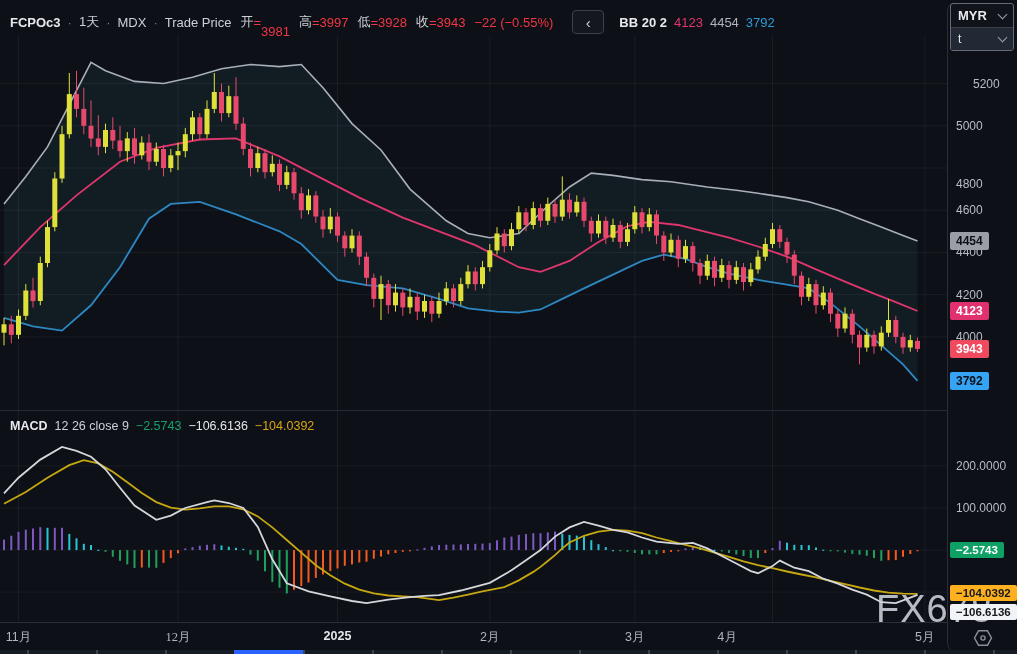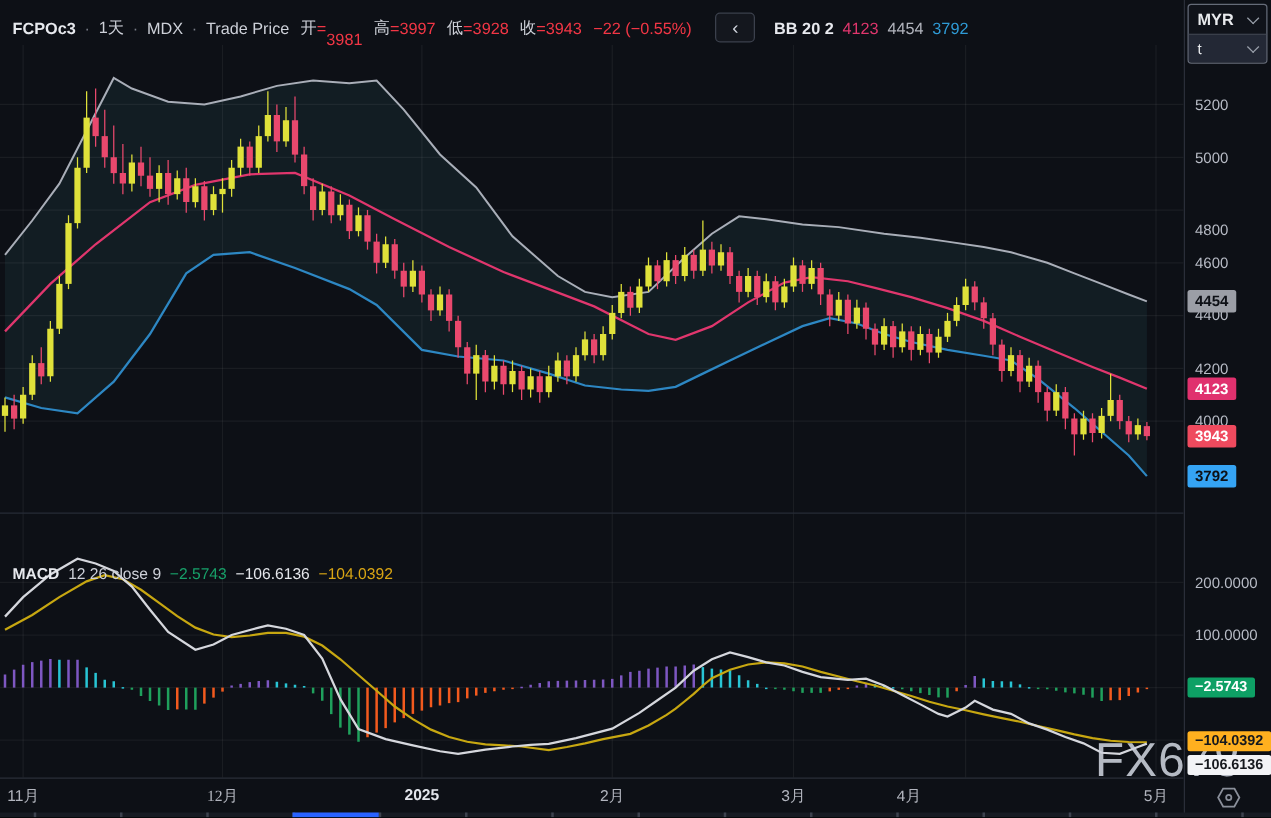--- a/index.html
+++ b/index.html
@@ -17,26 +17,26 @@
   .kv .k{color:#cdd0d8;}
   .kv .v{color:#f23645;}
   .chg{color:#f23645;margin-left:2px;}
   .btn-back{width:30px;height:22px;margin-left:12px;border:1px solid #3b404c;border-radius:4px;
             display:flex;align-items:center;justify-content:center;color:#cfd3dc;background:#14171e;
             font-size:15px;line-height:1;cursor:pointer;}
   .bb-label{color:#e7e9ee;font-weight:700;margin-left:8px;}
   .bbv{font-weight:400;}
   
   .macd-legend{position:absolute;left:10px;top:419px;display:flex;align-items:center;gap:7px;
-               font-size:12.5px;z-index:4;white-space:nowrap;margin-top:33px;}
+               font-size:12.5px;z-index:4;white-space:nowrap;}
   .macd-legend .t{color:#e7e9ee;font-weight:700;}
   .macd-legend .p{color:#cdd0d8;}
   
   .right-axis{position:absolute;left:947px;top:0;width:70px;height:654px;background:#0d1016;
-              border-left:1px solid #2a2e39;}
+              border-left:1px solid #2a2e39;border-radius:12px;}
   .tick{position:absolute;left:8px;font-size:12px;color:#b8bcc6;z-index:0;}
   .badge{position:absolute;left:2px;padding:2px 6px;border-radius:2px;font-size:12px;
          font-weight:700;z-index:3;white-space:nowrap;}
   .myr-box{position:absolute;top:3px;left:2px;width:62px;border:1px solid #656b78;border-radius:3px;
            background:#10131a;z-index:3;overflow:hidden;}
   .myr-row{display:flex;align-items:center;justify-content:space-between;padding:4px 7px;cursor:pointer;}
   .myr-row.alt{background:#232835;border-top:1px solid #3a3f4a;}
   .myr-row .txt{font-size:13px;color:#e8eaed;font-weight:700;}
   .myr-row.alt .txt{font-weight:400;font-size:12px;}
   .chev{width:6px;height:6px;border-right:1.5px solid #9aa0ab;border-bottom:1.5px solid #9aa0ab;
@@ -529,21 +529,21 @@
       <div class="myr-row">
         <span class="txt">MYR</span>
         <span class="chev"></span>
       </div>
       <div class="myr-row alt">
         <span class="txt">t</span>
         <span class="chev"></span>
       </div>
     </div>
     <div id="axis-labels">
-        <div class="tick" style="top: 76.5155px;">5200</div>
+        <div class="tick" style="top: 76.5155px; margin-left: 17px;">5200</div>
         <div class="tick" style="top: 118.752px;">5000</div>
         <div class="tick" style="top: 165px; margin-top: 12px;">4800</div>
         <div class="tick" style="top: 203.224px;">4600</div>
         <div class="tick" style="top: 245.46px;">4400</div>
         <div class="tick" style="top: 287.696px;">4200</div>
         <div class="tick" style="top: 329.932px;">4000</div>
         <div class="tick" style="top: 458.944px;">200.0000</div>
         <div class="tick" style="top: 501.008px;">100.0000</div>
         <div class="badge" style="top: 232.056px; background: rgb(155, 158, 166); color: rgb(13, 16, 22);">4454</div>
         <div class="badge" style="top: 301.957px; background: rgb(224, 49, 110); color: rgb(255, 255, 255);">4123</div>

